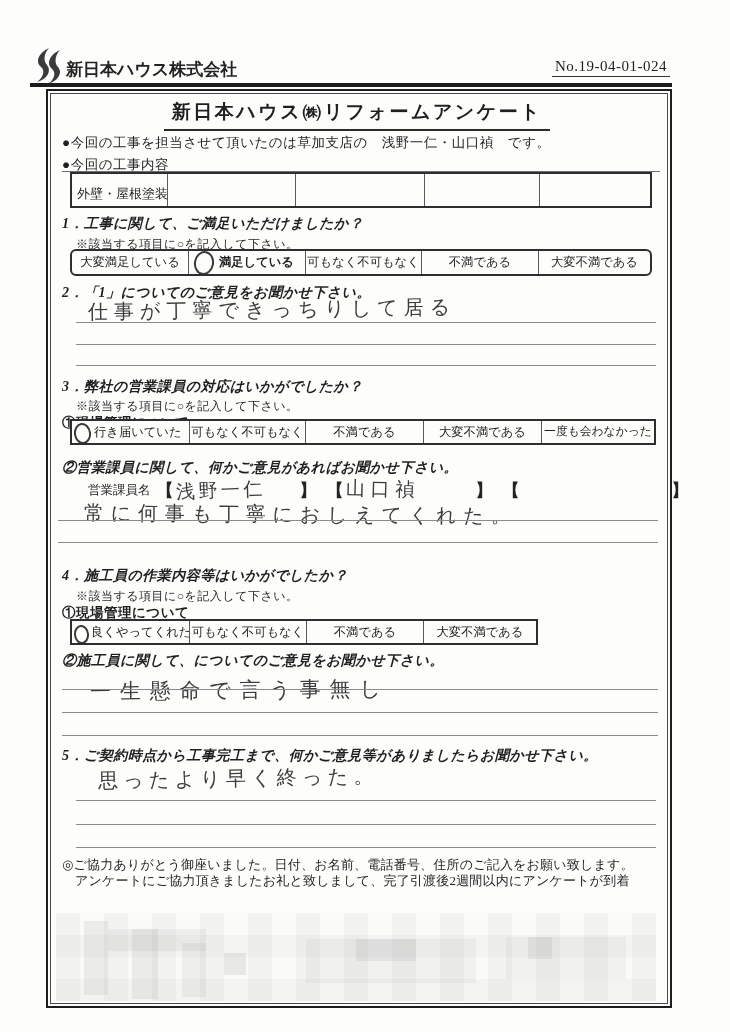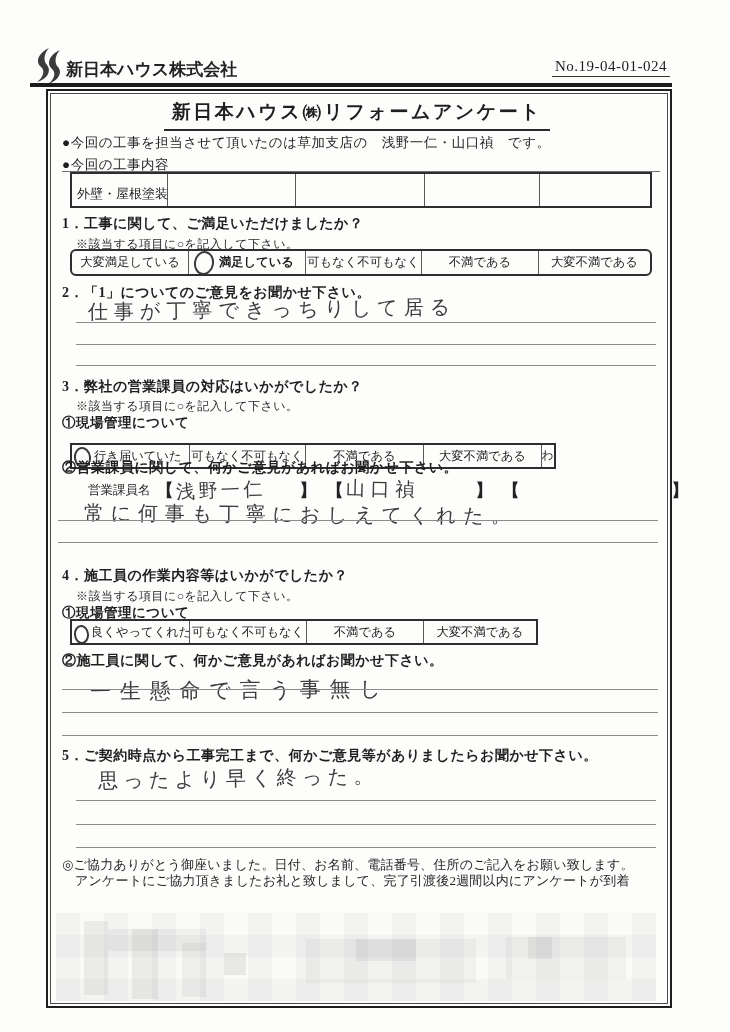--- a/index.html
+++ b/index.html
@@ -9,21 +9,21 @@
   
   .company{font-family:"Liberation Sans","DejaVu Sans",sans-serif;font-weight:bold;font-size:17px;color:#222;}
   .docno{font-size:15px;border-bottom:1.5px solid #333;padding:0 3px 1px 3px;letter-spacing:.5px;}
   .headrule{background:#1c1c1c;height:4px;}
   
   .form-box{border:2px solid #1e1e1e;box-shadow:inset 0 0 0 2px #fdfdfc, inset 0 0 0 3px #4a4a4a;}
   .title-wrap{text-align:center;}
   .title{display:inline-block;font-size:19px;font-weight:bold;letter-spacing:2.5px;
          border-bottom:2px solid #2a2a2a;padding:0 8px 4px 8px;}
   .body-txt{font-size:13.5px;letter-spacing:.5px;white-space:nowrap;}
-  .q-head{font-size:14px;font-weight:600;letter-spacing:.5px;white-space:nowrap;}
+  .q-head{font-size:14px;font-weight:600;letter-spacing:.5px;white-space:nowrap;font-style:italic;}
   .note{font-size:12px;letter-spacing:.5px;white-space:nowrap;color:#2a2a2a;}
   .note-u{border-bottom:1px solid #555;padding-bottom:1px;}
   .sub-head{font-size:13.5px;font-weight:700;letter-spacing:.5px;white-space:nowrap;}
   
   .otable{display:flex;border:2px solid #2e2e2e;background:#fdfdfc;box-sizing:border-box;}
   .ocell{border-left:1px solid #5a5a5a;display:flex;align-items:center;justify-content:center;
          font-size:12.3px;white-space:nowrap;overflow:hidden;box-sizing:border-box;}
   .ocell:first-child{border-left:none;}
   .ocell.left{justify-content:flex-start;padding-left:2px;}
   .wcell{align-items:flex-end;justify-content:flex-start;padding:2px 4px 3px 5px;font-size:13px;}
@@ -92,21 +92,21 @@
 
   <div class="abs q-head" style="left:62px;top:284px;">2．「1」についてのご意見をお聞かせ下さい。</div>
   <div class="abs hand" style="left:88px;top:296px;font-size:20px;letter-spacing:.30em;transform:rotate(-0.8deg);">仕事が丁寧できっちりして居る</div>
   <div class="abs hline" style="left:76px;top:322px;width:580px;"></div>
   <div class="abs hline" style="left:76px;top:344px;width:580px;"></div>
   <div class="abs hline" style="left:76px;top:365px;width:580px;"></div>
 
   <div class="abs q-head" style="left:62px;top:378px;">3．弊社の営業課員の対応はいかがでしたか？</div>
   <div class="abs note" style="left:76px;top:398px;">※該当する項目に○を記入して下さい。</div>
   <div class="abs sub-head" style="left:62px;top:414px;">①現場管理について</div>
-  <div class="abs otable" style="left:70px;top:443px;width:486px;height:26px;text-align:right;">
+  <div class="abs otable" style="left:70px;top:419px;width:586px;height:26px;text-align:right;">
     <div class="ocell left" style="width:117px;">
       <span class="circle" style="width:13px;height:17px;transform:rotate(-8deg);margin:3px 3px 0 0;"></span>
       <span>行き届いていた</span>
     </div>
     <div class="ocell" style="width:116px;">可もなく不可もなく</div>
     <div class="ocell" style="width:118px;">不満である</div>
     <div class="ocell" style="width:118px;">大変不満である</div>
     <div class="ocell" style="flex:1;font-size:11.8px;">一度も会わなかった</div>
   </div>
   <div class="abs q-head" style="left:62px;top:459px;font-weight:700;">②営業課員に関して、何かご意見があればお聞かせ下さい。</div>
@@ -131,21 +131,21 @@
   <div class="abs sub-head" style="left:62px;top:604px;">①現場管理について</div>
   <div class="abs otable" style="left:70px;top:619px;width:468px;height:26px;">
     <div class="ocell left" style="width:117px;">
       <span class="circle" style="width:11px;height:15px;transform:rotate(-6deg);margin:4px 2px 0 0;"></span>
       <span>良くやってくれた</span>
     </div>
     <div class="ocell" style="width:117px;">可もなく不可もなく</div>
     <div class="ocell" style="width:117px;">不満である</div>
     <div class="ocell" style="flex:1;">大変不満である</div>
   </div>
-  <div class="abs q-head" style="left:62px;top:652px;font-weight:700;">②施工員に関して、何かご意見があればお聞かせ下さい。</div>
+  <div class="abs q-head" style="left:62px;top:652px;font-weight:700;">②施工員に関して、についてのご意見をお聞かせ下さい。</div>
   <div class="abs hand" style="left:90px;top:676px;font-size:21px;letter-spacing:.42em;transform:rotate(-0.6deg);">一生懸命で言う事無し</div>
   <div class="abs hline" style="left:62px;top:689px;width:596px;"></div>
   <div class="abs hline" style="left:62px;top:712px;width:596px;"></div>
   <div class="abs hline" style="left:62px;top:735px;width:596px;"></div>
 
   <div class="abs q-head" style="left:62px;top:747px;">5．ご契約時点から工事完工まで、何かご意見等がありましたらお聞かせ下さい。</div>
   <div class="abs hand" style="left:98px;top:765px;font-size:20px;letter-spacing:.26em;transform:rotate(-1deg);">思ったより早く終った。</div>
   <div class="abs hline" style="left:76px;top:800px;width:580px;"></div>
   <div class="abs hline" style="left:76px;top:824px;width:580px;"></div>
   <div class="abs hline" style="left:76px;top:847px;width:580px;"></div>

